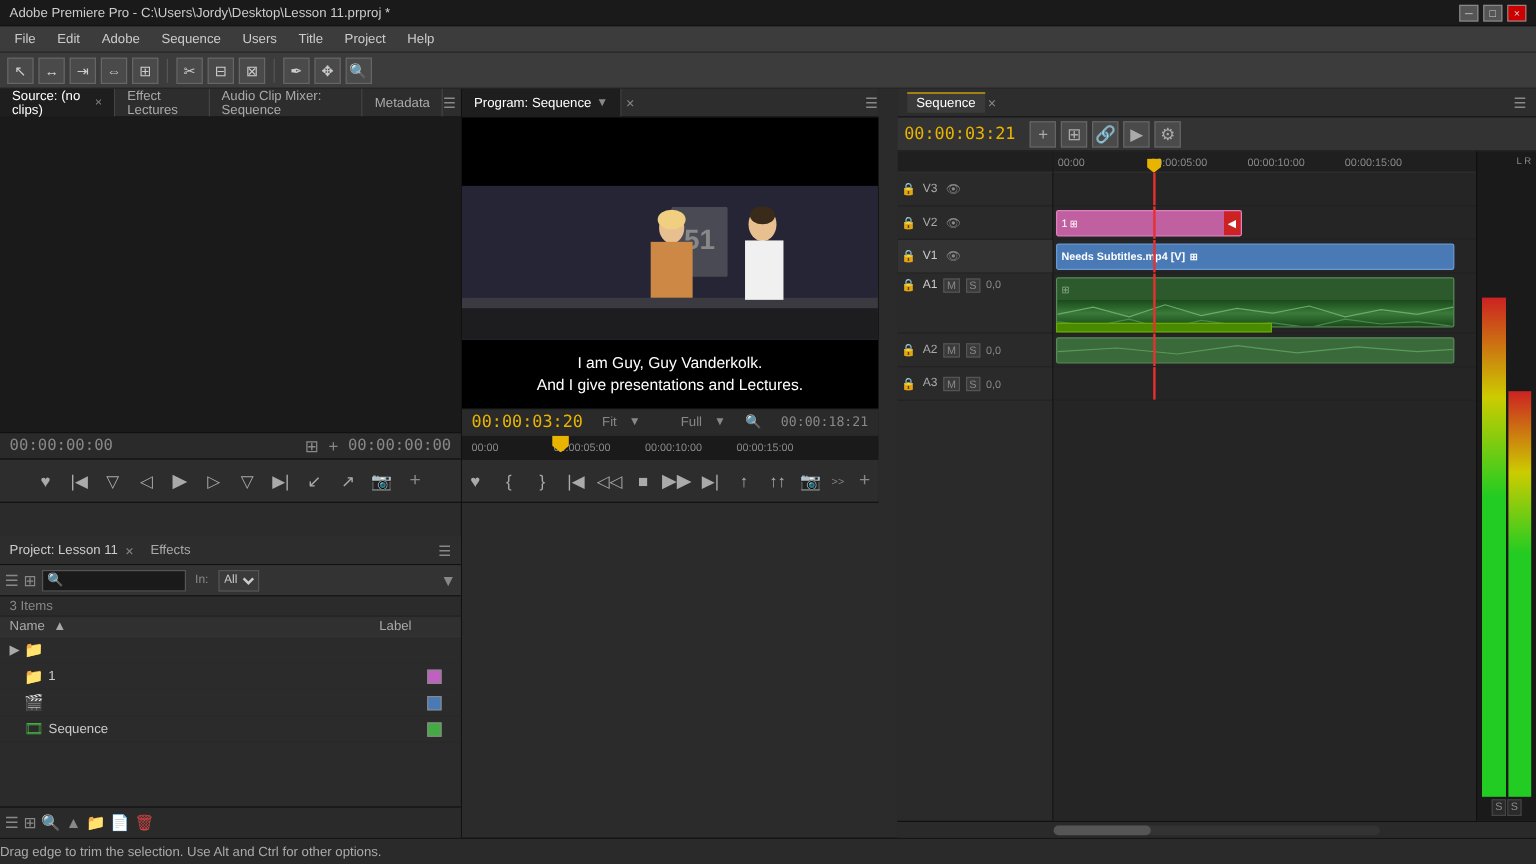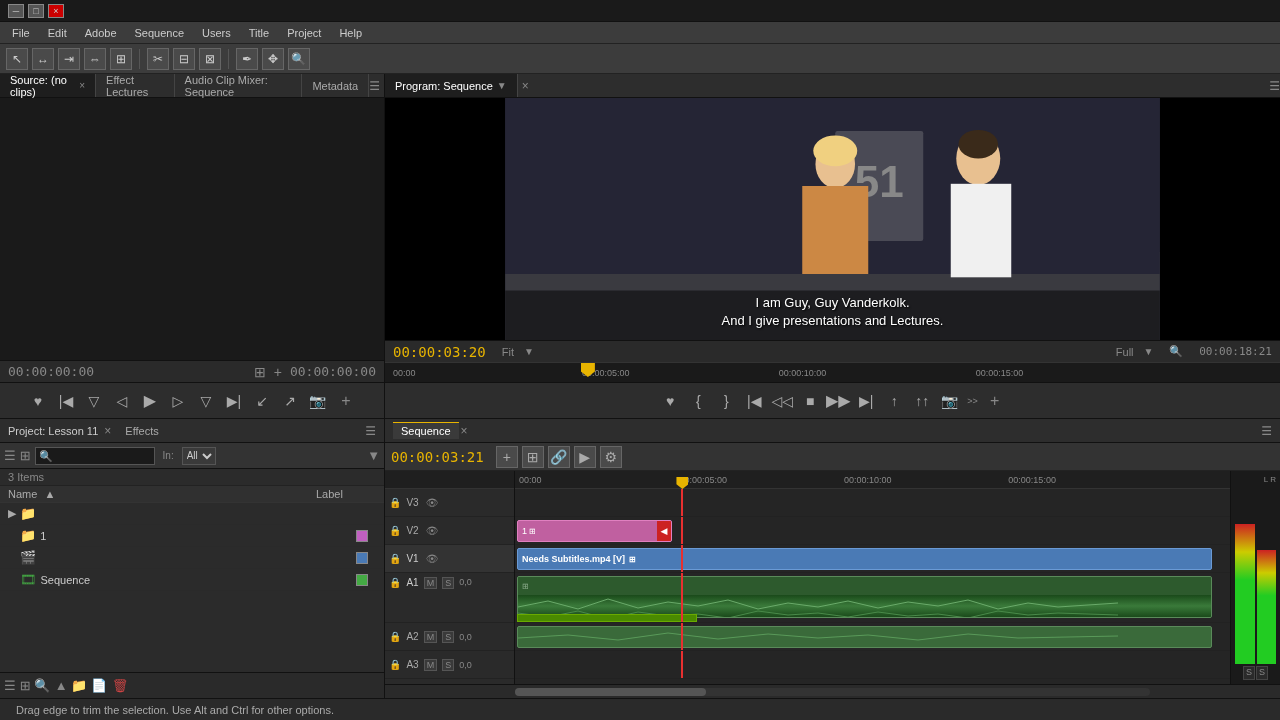--- a/index.html
+++ b/index.html
@@ -17,21 +17,21 @@
     
     
     #toolbar { background: #3c3c3c; height: 30px; display: flex; align-items: center; padding: 0 6px; border-bottom: 1px solid #222; gap: 4px; }
     .tool-btn { width: 22px; height: 22px; background: #4a4a4a; border: 1px solid #666; display: flex; align-items: center; justify-content: center; cursor: pointer; font-size: 12px; color: #ccc; }
     .tool-sep { width: 1px; height: 20px; background: #555; margin: 0 3px; }
     
     
     #main { display: flex; height: calc(720px - 22px - 22px - 30px - 22px); }
     
     
-    #left-panel { width: 385px; display: flex; flex-direction: column; border-right: 1px solid #111; }
+    #left-panel { width: 385px; display: flex; flex-direction: column; border-right: 1px solid #111; gap: 28px; }
     
     
     #source-monitor { height: 345px; background: #1e1e1e; border-bottom: 1px solid #111; display: flex; flex-direction: column; }
     #source-tabs { display: flex; background: #2d2d2d; border-bottom: 1px solid #111; height: 24px; align-items: center; }
     .panel-tab { padding: 2px 10px; font-size: 11px; color: #aaa; cursor: pointer; border-right: 1px solid #444; height: 100%; display: flex; align-items: center; }
     .panel-tab.active { background: #1e1e1e; color: #fff; }
     .panel-tab-close { font-size: 10px; margin-left: 4px; color: #888; }
     .panel-menu-btn { margin-left: auto; margin-right: 4px; font-size: 12px; color: #888; cursor: pointer; }
     #source-content { flex: 1; background: #1a1a1a; display: flex; align-items: center; justify-content: center; }
     #source-timecode-bar { height: 22px; background: #2a2a2a; display: flex; align-items: center; padding: 0 8px; justify-content: space-between; border-top: 1px solid #111; }
@@ -47,21 +47,21 @@
     #project-cols { display: flex; padding: 2px 8px; border-bottom: 1px solid #333; background: #303030; }
     .col-header { font-size: 11px; color: #aaa; flex: 1; }
     .col-label { width: 60px; font-size: 11px; color: #aaa; }
     #project-list { flex: 1; overflow-y: auto; }
     .project-item { display: flex; align-items: center; padding: 3px 8px; border-bottom: 1px solid #2a2a2a; }
     .project-item .item-name { flex: 1; font-size: 11px; color: #ccc; }
     .item-color-box { width: 12px; height: 12px; margin-right: 8px; }
     #project-footer { height: 26px; background: #2a2a2a; border-top: 1px solid #111; display: flex; align-items: center; padding: 0 4px; gap: 4px; }
     
     
-    #right-panel { flex: 1; display: flex; flex-direction: column; }
+    #right-panel { flex: 1; display: flex; flex-direction: row; gap: 16px; }
     
     
     #program-monitor { height: 345px; background: #1e1e1e; border-bottom: 1px solid #111; display: flex; flex-direction: column; }
     #program-tabs { display: flex; background: #2d2d2d; border-bottom: 1px solid #111; height: 24px; align-items: center; }
     #program-video { flex: 1; background: #000; position: relative; overflow: hidden; }
     .subtitle-text { position: absolute; bottom: 20px; left: 0; right: 0; text-align: center; font-size: 14px; color: #fff; text-shadow: 1px 1px 2px #000; }
     #program-timecode-bar { height: 22px; background: #2a2a2a; display: flex; align-items: center; padding: 0 8px; gap: 8px; border-top: 1px solid #111; }
     .timecode-display { font-size: 14px; color: #e8b400; font-family: monospace; }
     .timecode-small { font-size: 11px; color: #888; font-family: monospace; }
     #program-timeline-bar { height: 16px; background: #1a1a1a; position: relative; border-top: 1px solid #333; }
@@ -86,34 +86,35 @@
     .track-row { height: 28px; border-bottom: 1px solid #222; position: relative; background: #252525; }
     .clip { position: absolute; top: 2px; height: 22px; border-radius: 2px; display: flex; align-items: center; padding: 0 4px; font-size: 9px; overflow: hidden; white-space: nowrap; }
     .clip-pink { background: #c060a0; border: 1px solid #e080c0; color: #fff; }
     .clip-blue { background: #4a7ab5; border: 1px solid #6a9ad5; color: #fff; }
     .playhead { position: absolute; top: 0; width: 2px; height: 100%; background: #e83030; z-index: 10; }
     
     
     #audio-meter { width: 50px; background: #1a1a1a; border-left: 1px solid #111; display: flex; flex-direction: column; padding: 4px 2px; gap: 2px; }
     
     
-    #status-bar { height: 22px; background: #2a2a2a; border-top: 1px solid #111; display: flex; align-items: center; padding: 0 16px; font-size: 11px; color: #aaa; }
+    #status-bar { height: 22px; background: #2a2a2a; border-top: 1px solid #111; display: flex; align-items: center; padding: 0 0; font-size: 11px; color: #aaa; }
     
     
     ::-webkit-scrollbar { width: 8px; height: 8px; }
     ::-webkit-scrollbar-track { background: #1e1e1e; }
     ::-webkit-scrollbar-thumb { background: #555; }
     
     .in-label { font-size: 10px; color: #888; margin: 0 4px; }
     select.in-select { background: #3a3a3a; border: 1px solid #555; color: #ccc; font-size: 10px; height: 18px; }
   </style>
 </head>
 <body>
 
 <div id="title-bar">
+  <span>Adobe Premiere Pro - C:\Users\Jordy\Desktop\Lesson 11.prproj *</span>
   <div class="win-controls">
     <div class="win-btn">─</div>
     <div class="win-btn">□</div>
     <div class="win-btn close">×</div>
   </div>
 </div>
 
 <div id="menu-bar">
   <span class="menu-item">File</span>
   <span class="menu-item">Edit</span>

